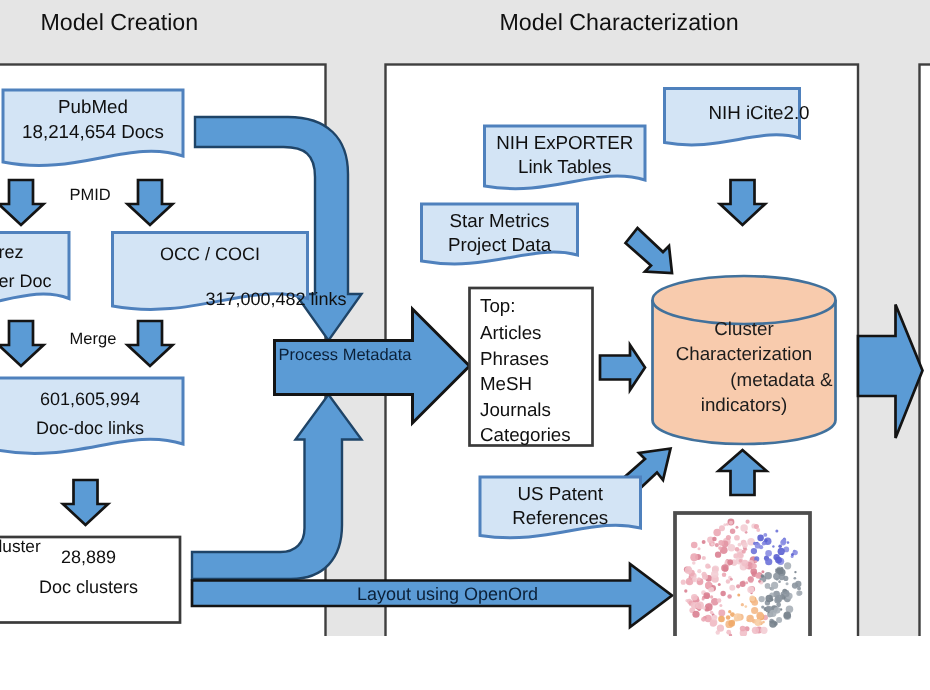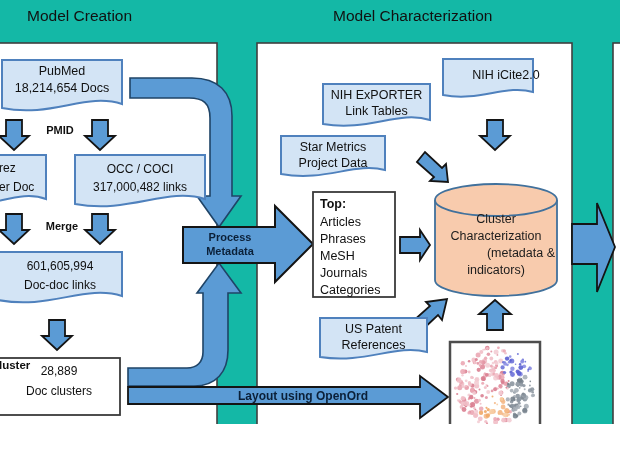--- a/index.html
+++ b/index.html
@@ -1,22 +1,22 @@
 <!DOCTYPE html>
 <html><head>
 <meta charset="utf-8">
 <style>
   html,body{margin:0;padding:0;background:#fff;}
-  #canvas{position:relative;width:620px;height:424px;overflow:hidden;background:#14b8a6;
+  #canvas{position:relative;width:620px;height:424px;overflow:hidden;background:#e5e5e5;
           font-family:"Liberation Sans",sans-serif;}
   #canvas svg{position:absolute;left:0;top:0;}
   .t{position:absolute;font-size:12.5px;color:#101010;text-align:center;line-height:1.25;z-index:5;}
   .t13{font-size:12px;}
   .left{text-align:left;}
-  .bold{font-weight:bold;}
+  .bold{font-weight:normal;}
   .small{font-size:11px;}
   .title{position:absolute;font-size:15.5px;color:#111;z-index:5;white-space:nowrap;}
   .navy{color:#0b2038;}
   .nowrap{white-space:nowrap;}
   .prelines{white-space:pre-line;line-height:17px;}
 </style>
 </head>
 <body>
 
 <div id="canvas">
@@ -369,21 +369,21 @@
         <circle cx="469.4" cy="382.8" r="1.7" fill="#f1bfc8" opacity="0.9"></circle>
       </g>
   </svg>
 
   <div class="t" style="left:2px;top:64px;width:120px;">PubMed</div>
   <div class="t" style="left:2px;top:81px;width:120px;">18,214,654 Docs</div>
   <div class="t bold small" style="left:40px;top:124px;width:40px;">PMID</div>
   <div class="t t13 left" style="left:-1px;top:161px;width:60px;">rez</div>
   <div class="t t13 left" style="left:-1px;top:180px;width:60px;">er Doc</div>
   <div class="t t13" style="left:75px;top:162px;width:130px;">OCC / COCI</div>
-  <div class="t t13" style="left:75px;top:180px;width:130px;">317,000,482 links</div>
+  <div class="t t13" style="left:75px;top:192px;width:130px;padding-left:44px;">317,000,482 links</div>
   <div class="t bold small" style="left:40px;top:220px;width:44px;">Merge</div>
   <div class="t t13" style="left:-2px;top:259px;width:124px;">601,605,994</div>
   <div class="t t13" style="left:-2px;top:278px;width:124px;">Doc-doc links</div>
   <div class="t bold small left" style="left:-1px;top:326px;width:60px;font-size:11.5px;margin-top:32px;">luster</div>
   <div class="t t13" style="left:-2px;top:364px;width:122px;">28,889</div>
   <div class="t t13" style="left:-2px;top:384px;width:122px;">Doc clusters</div>
   <div class="t bold small navy" style="left:184px;top:231px;width:92px;">Process Metadata</div>
   <div class="t bold navy nowrap left" style="left:222px;top:389px;font-size:12px;margin-left:16px;">Layout using OpenOrd</div>
 
   <div class="t" style="left:323px;top:88px;width:107px;">NIH ExPORTER</div>

